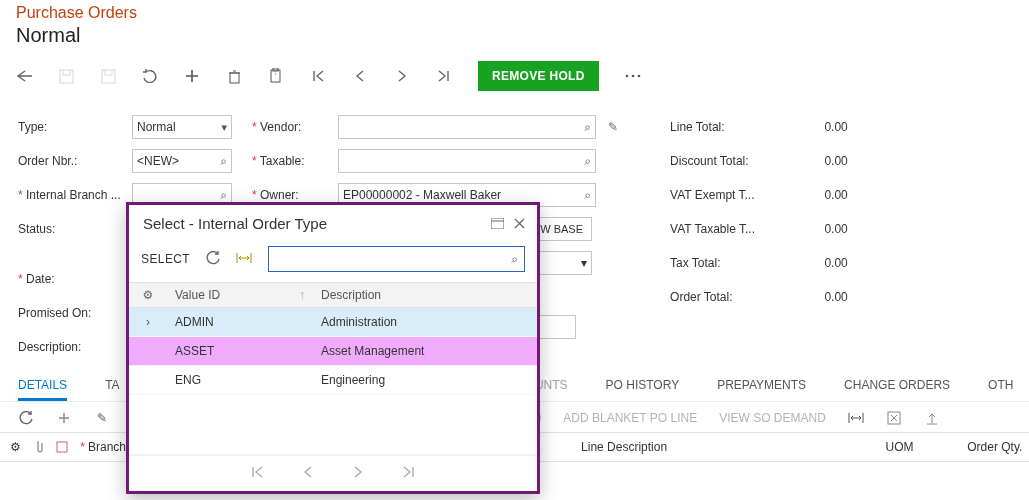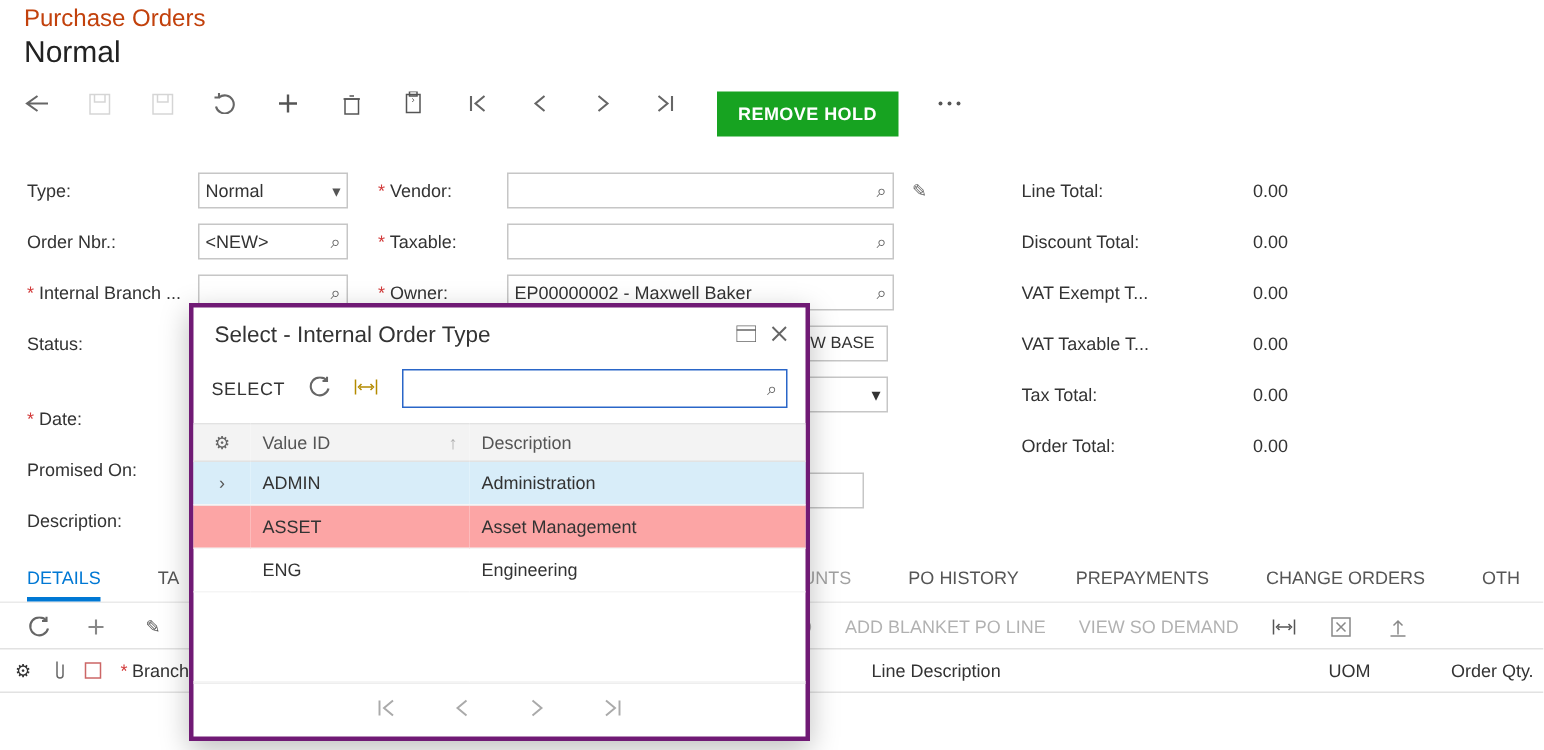--- a/index.html
+++ b/index.html
@@ -1,20 +1,20 @@
 <!DOCTYPE html>
 <html><head>
 <meta charset="utf-8">
 <style>
 html,body{margin:0;padding:0;font-family:Arial,Helvetica,sans-serif;font-size:12px;color:#333;background:#fff;width:1029px}
 a{text-decoration:none}
 .link{color:#c2410c;font-size:16px}
 .title{font-size:20px;color:#222;margin:2px 0 8px}
 .header{padding:4px 0 0 16px}
-.toolbar{display:flex;align-items:flex-start;gap:26px;padding:6px 0 10px 16px;border-bottom:1px solid transparent}
+.toolbar{display:flex;align-items:center;gap:26px;padding:6px 0 10px 16px;border-bottom:1px solid transparent}
 .toolbar .ico{width:16px;height:16px;display:flex;align-items:center;justify-content:center;color:#555}
 .toolbar .ico.dis{opacity:.35}
 .toolbar svg{display:block}
 .btn-primary{background:#17a321;color:#fff;font-weight:bold;font-size:12px;padding:8px 14px;border:none;letter-spacing:.3px}
 .form{display:flex;gap:40px;padding:12px 0 0 18px;position:relative}
 .col{display:flex;flex-direction:column;gap:8px}
 .row{display:flex;align-items:center;gap:6px;height:26px}
 .lab{width:108px;font-size:12px;color:#333;white-space:nowrap;overflow:hidden;text-overflow:ellipsis}
 .req::before{content:"* ";color:#d23b3b}
 .inp{border:1px solid #c6c6c6;height:22px;font-size:12px;padding:0 4px;background:#fff;display:flex;align-items:center;justify-content:space-between}
@@ -39,21 +39,21 @@
 
 .popup{position:absolute;left:126px;top:202px;width:408px;background:#fff;border:3px solid #701a75;box-shadow:0 6px 18px rgba(0,0,0,.25)}
 .popup .phdr{display:flex;align-items:center;justify-content:space-between;padding:10px 12px 4px 14px;font-size:15px;color:#333}
 .popup .phdr .picns{display:flex;gap:10px;color:#666}
 .popup .ptoolbar{display:flex;align-items:center;gap:16px;padding:10px 12px}
 .popup .selectlbl{font-size:12px;color:#333;letter-spacing:.4px}
 .popup .search{flex:1;border:1px solid #2a66c8;height:24px;display:flex;align-items:center;justify-content:flex-end;padding:0 6px}
 .popup table{width:100%;border-collapse:collapse;font-size:12px}
 .popup thead td{background:#f3f3f3;border-top:1px solid #e2e2e2;border-bottom:1px solid #e2e2e2;color:#555;padding:5px 8px}
 .popup tbody td{padding:7px 8px;border-bottom:1px solid #f5f5f5}
-.popup tbody tr:nth-child(2) td{background:#fca5a5}
+.popup tbody tr:nth-child(2) td{background:#f0abfc}
 .popup tbody tr.actv td{background:#d8edf9}
 .popup .pfoot{display:flex;justify-content:center;gap:40px;padding:10px 0;border-top:1px solid #eee;color:#8a8a8a}
 .popup .colico{width:22px;text-align:center;color:#666}
 .arrow{fill:none;stroke:#666;stroke-width:1.4}
 </style>
 </head>
 <body>
 
 <div class="header">
   <a class="link" href="#">Purchase Orders</a>
@@ -202,21 +202,21 @@
           <span class="sico">▾</span>
         </span>
       </div>
     <div style="height:22px"></div>
     <div class="row">
         <span style="width:86px"></span>
         <span class="inp w222"></span>
       </div>
   </div>
 
-  <div class="col right-col" style="margin-left:23px">
+  <div class="col right-col" style="margin-left:12px">
     <div class="row">
         <span class="lab2">Line Total:</span>
         <span class="val">0.00</span>
       </div>
     <div class="row">
         <span class="lab2">Discount Total:</span>
         <span class="val">0.00</span>
       </div>
     <div class="row">
         <span class="lab2">VAT Exempt T...</span>

